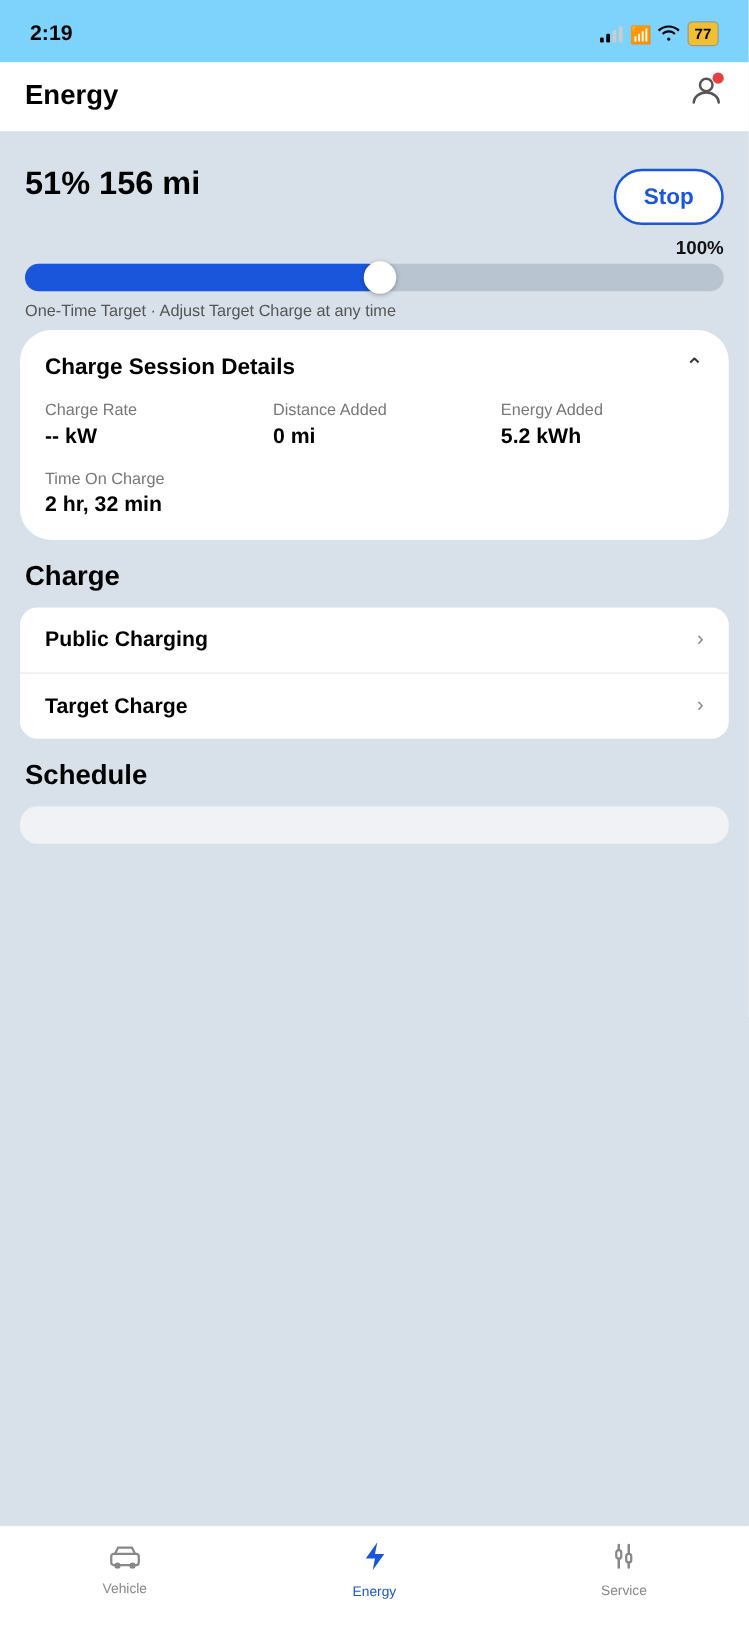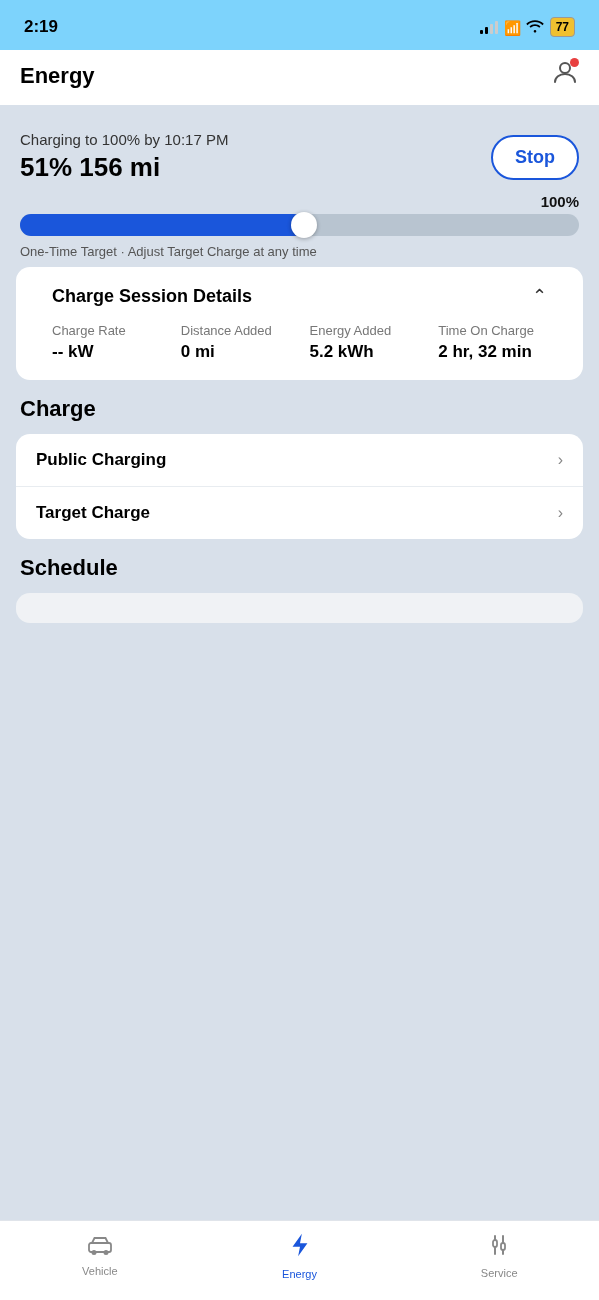--- a/index.html
+++ b/index.html
@@ -169,44 +169,44 @@
     }
     .progress-hint {
       font-size: 13px;
       color: #555;
       margin-top: 8px;
     }
 
     
     .session-card {
       background: #fff;
-      border-radius: 14px;
-      padding: 18px 36px;
+      border-radius: 25px;
+      padding: 18px 20px;
       margin-top: 4px;
       margin-bottom: 16px;
     }
     .session-header {
       display: flex;
       justify-content: space-between;
       align-items: center;
       margin-bottom: 16px;
     }
     .session-title {
       font-size: 18px;
       font-weight: 700;
       color: #000;
     }
     .chevron-up {
       font-size: 18px;
       color: #333;
     }
     .session-grid {
       display: grid;
-      grid-template-columns: 1fr 1fr 1fr 1fr;
-      gap: 0 20px;
+      grid-template-columns: 1fr 1fr 1fr;
+      gap: 16px 20px;
     }
     .session-item {}
     .session-label {
       font-size: 13px;
       color: #777;
       margin-bottom: 4px;
     }
     .session-value {
       font-size: 17px;
       font-weight: 600;
@@ -334,21 +334,20 @@
     </span>
     <div class="avatar-dot"></div>
   </div>
 </div>
 
 <div class="main-content">
 
   <div class="charging-card">
     <div class="charging-info-row">
       <div class="charging-text-block">
-        <div class="charging-subtitle">Charging to 100% by 10:17 PM</div>
         <div class="charging-main">51%  156 mi</div>
       </div>
       <button class="stop-btn">Stop</button>
     </div>
 
     <div class="progress-area">
       <div class="progress-label-row">
         <span class="progress-label">100%</span>
       </div>
       <div class="progress-track">

